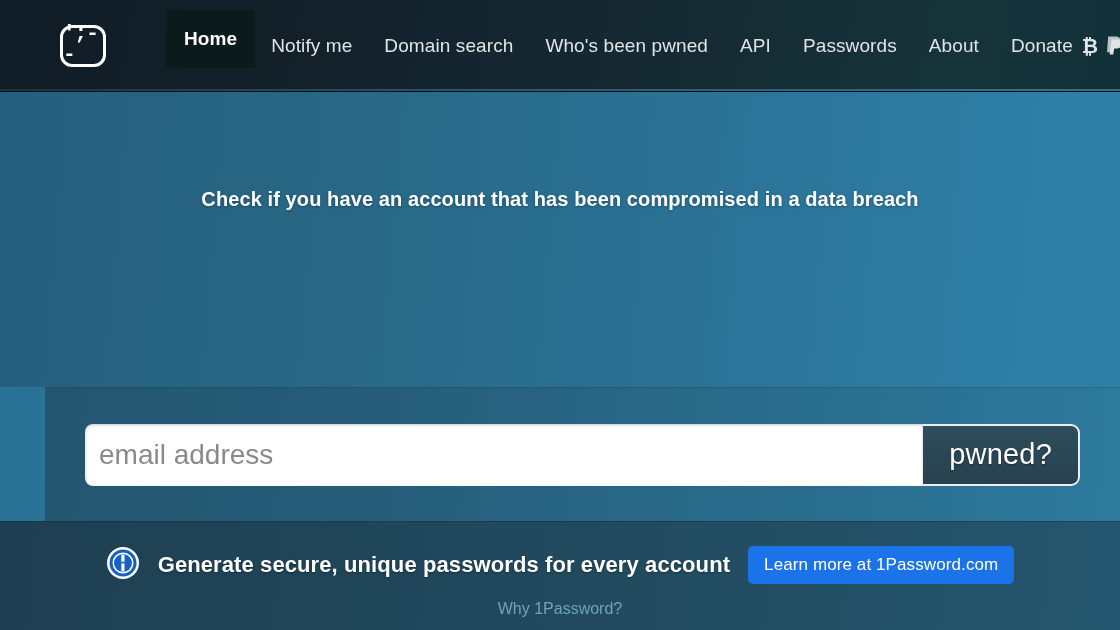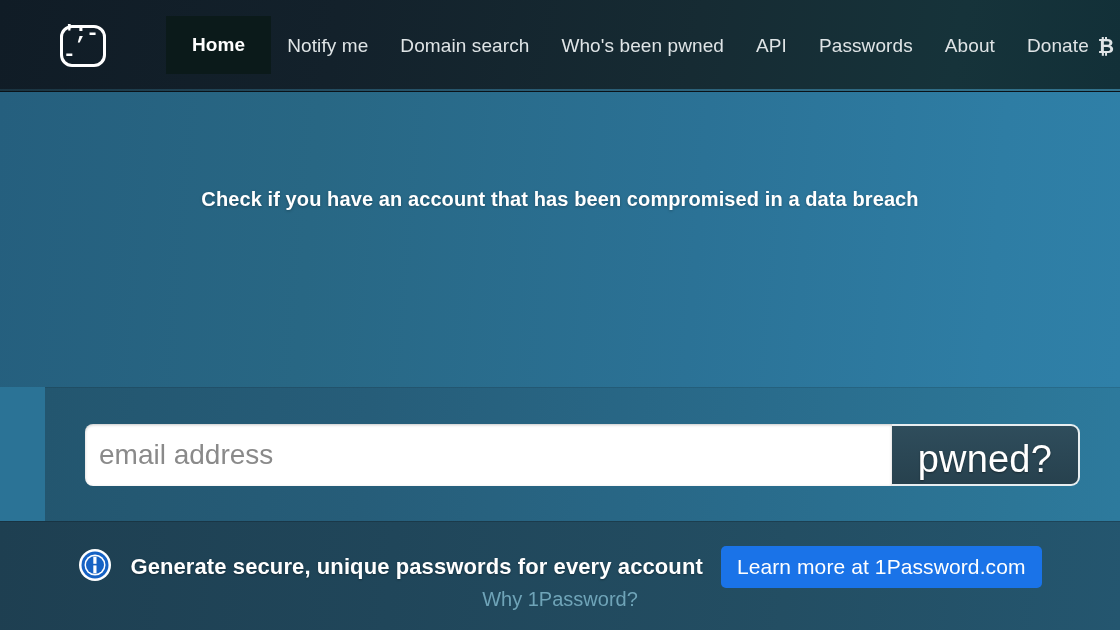--- a/index.html
+++ b/index.html
@@ -81,22 +81,22 @@
     font-size: 19px;
     white-space: nowrap;
     letter-spacing: .1px;
     cursor: pointer;
     text-decoration: none;
   }
   .nav-item.active {
     background: #0b1a1a;
     color: #ffffff;
     font-weight: bold;
-    margin: 16px 0;
-    padding: 0 26px;
+    margin: 10px 0;
+    padding: 0 18px;
     align-self: stretch;
     height: 58px;
   }
   .nav-item .donate-icons {
     display: inline-flex;
     align-items: center;
     gap: 7px;
     margin-left: 9px;
   }
   .icon-btc {
@@ -181,21 +181,21 @@
   .search-input::placeholder { color: #8a8a8a; opacity: 1; }
 
   .pwned-button {
     flex: 0 0 auto;
     background: linear-gradient(180deg, #2f4d5c 0%, #27414e 100%);
     color: #ffffff;
     border: 2px solid #e8eef1;
     border-left: none;
     border-radius: 0 9px 9px 0;
     font-family: "Liberation Sans", sans-serif;
-    font-size: 38px;
+    font-size: 29px;
     padding: 12px 26px;
     cursor: pointer;
     text-shadow: 0 1px 2px rgba(0,0,0,0.4);
     letter-spacing: .2px;
   }
 
   
   .footer {
     position: relative;
     flex: 1 1 auto;
@@ -220,30 +220,31 @@
     letter-spacing: .1px;
     text-shadow: 0 1px 2px rgba(0,0,0,0.35);
     white-space: nowrap;
   }
   .learn-button {
     background: #1a73e8;
     color: #ffffff;
     border: none;
     border-radius: 5px;
     font-family: "Liberation Sans", sans-serif;
-    font-size: 21px;
+    font-size: 17px;
     padding: 9px 16px;
     cursor: pointer;
     white-space: nowrap;
     letter-spacing: .1px;
   }
 
   .why-link {
+    margin-top: 16px;
     color: #6fa4b8;
-    font-size: 20px;
+    font-size: 16px;
     cursor: pointer;
     text-decoration: none;
     white-space: nowrap;
   }
 </style>
 </head>
 <body>
 
 <div class="page">
 

